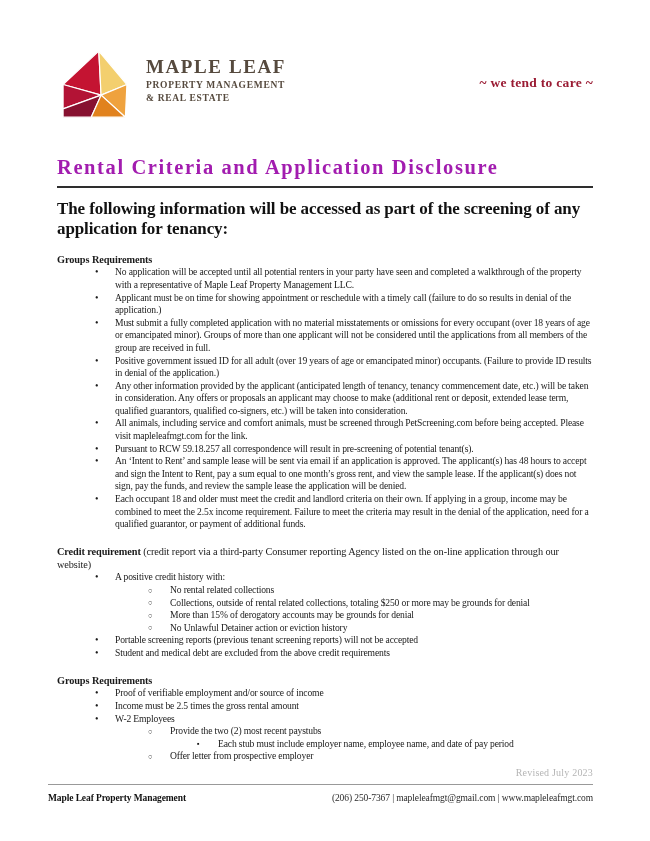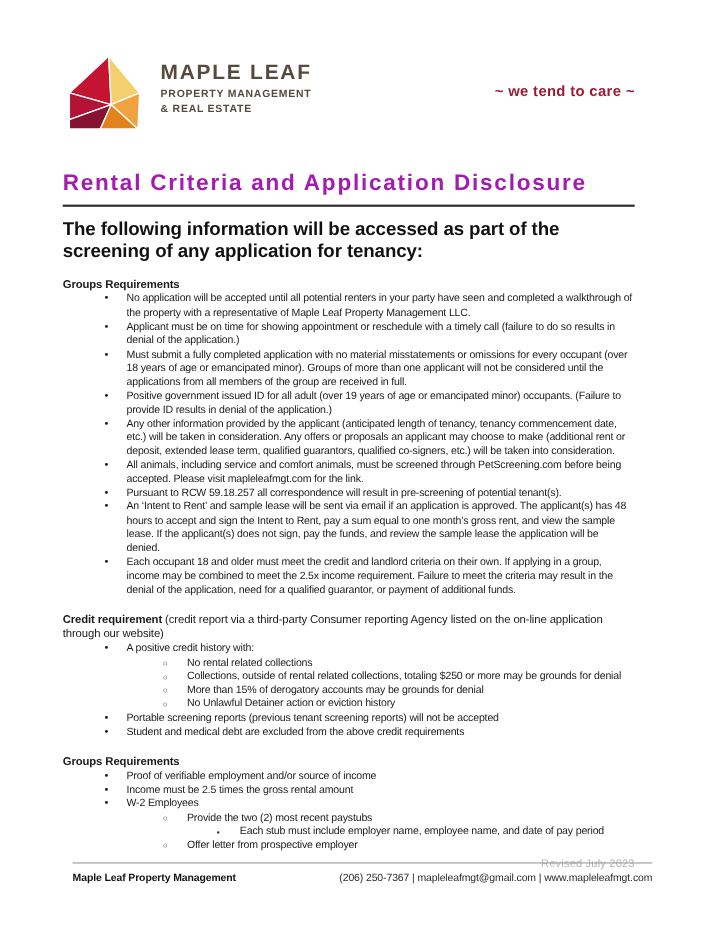--- a/index.html
+++ b/index.html
@@ -2,23 +2,23 @@
 <html><head>
 <meta charset="utf-8">
 <style>
   * { box-sizing: border-box; }
   html, body { margin: 0; padding: 0; background: #ffffff; }
   .page {
     position: relative;
     width: 650px;
     height: 841px;
     background: #ffffff;
-    font-family: Liberation Sans, sans-serif;
+    font-family: Liberation Serif, serif;
     color: #1a1a1a;
-    padding: 48px 73px 0 57px;
+    padding: 48px 57px 0 57px;
     overflow: hidden;
   }
 
   
   .header { display: flex; justify-content: space-between; align-items: flex-start; }
   .logo { display: flex; gap: 13px; }
   .logo svg { display: block; }
   .logo-text { padding-top: 9px; color: #564a3e; }
   .logo-name { font-size: 19px; font-weight: bold; letter-spacing: 1.6px; line-height: 1.1; }
   .logo-sub { font-size: 9.5px; font-weight: bold; letter-spacing: 0.7px; margin-top: 2.5px; }
@@ -50,21 +50,21 @@
   .l2 .bullet { width: 22px; }
   .l3 { padding-left: 140px; }
   .l3 .bullet { width: 21px; }
   .b1 { font-size: 10px; }
   .b2 { font-size: 7.5px; position: relative; top: 0.5px; }
   .b3 { font-size: 7.5px; position: relative; top: 0.5px; }
 
   .revised { text-align: right; font-size: 10px; color: #b5b5b5; margin-top: 4px; letter-spacing: 0.2px; }
 
   
-  .footer { position: absolute; left: 66px; right: 57px; top: 784px; }
+  .footer { position: absolute; left: 48px; right: 57px; top: 784px; }
   .footer-rule { height: 1px; background: #999999; }
   .footer-row { display: flex; justify-content: space-between; margin-top: 8px; font-size: 9.5px; }
   .footer-company { font-weight: bold; color: #111; letter-spacing: -0.1px; }
   .footer-contact { color: #2a2a2a; letter-spacing: -0.1px; }
 </style>
 </head>
 <body>
 
 <div class="page">
 

